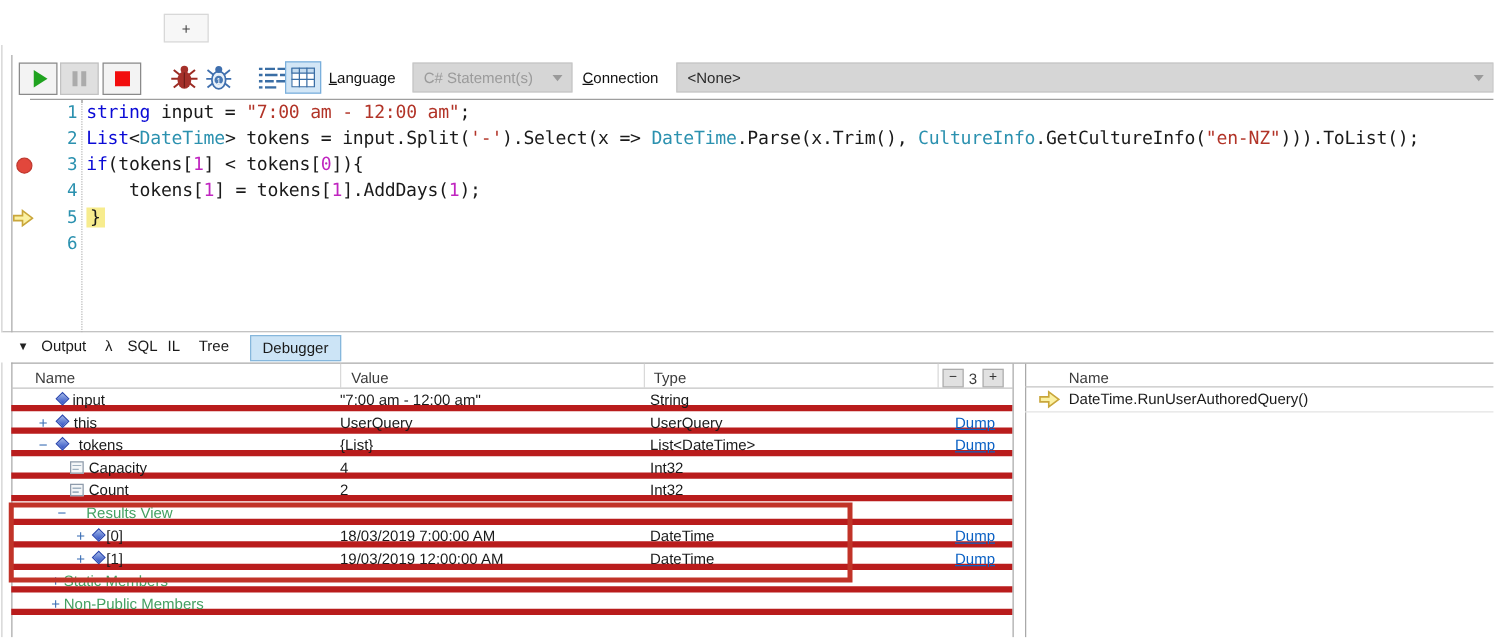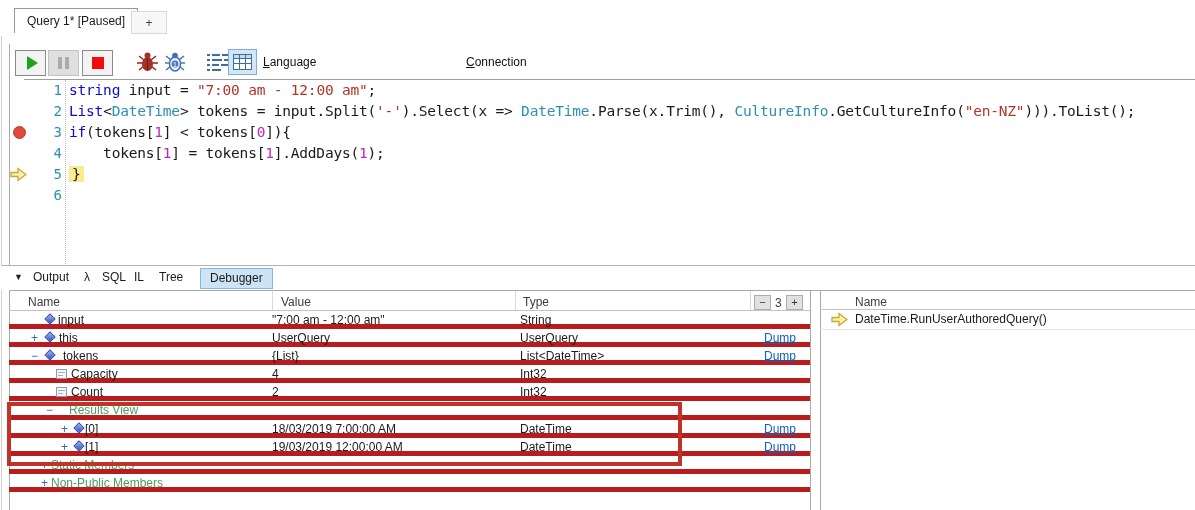--- a/index.html
+++ b/index.html
@@ -88,23 +88,20 @@
   .cs-hdr{position:absolute;left:35px;top:4px;color:#3c3c3c;}
   .cs-row{position:absolute;left:0;top:19px;width:100%;height:19px;border-bottom:1px solid #e3e3e3;}
   .cs-row .txt{position:absolute;left:35px;top:2px;color:#1a1a1a;}
   svg{display:block;}
 </style>
 </head>
 <body>
 
 <div class="app">
 
-  <div class="qtab">
-    <span>Query 1* [Paused]</span>
-  </div>
   <div class="plustab">
     <span>+</span>
   </div>
 
   <div class="tbtn" style="left:15px;">
     <span class="tri-green"></span>
   </div>
   <div class="tbtn disabled" style="left:48px;">
     <span class="pausebars">
         <i></i>
@@ -168,21 +165,29 @@
     <svg width="19" height="16" viewBox="0 0 19 16">
       <rect x="0.5" y="0.5" width="18" height="15" fill="#fff" stroke="#3a6ea5"></rect>
       <rect x="0.5" y="0.5" width="18" height="4" fill="#c5dcf0" stroke="#3a6ea5"></rect>
       <line x1="6.5" y1="0" x2="6.5" y2="16" stroke="#3a6ea5"></line>
       <line x1="12.5" y1="0" x2="12.5" y2="16" stroke="#3a6ea5"></line>
       <line x1="0" y1="9.5" x2="19" y2="9.5" stroke="#3a6ea5"></line>
     </svg>
   </div>
 
   <span class="tlabel mn" style="left:263px;"><u>L</u><span>anguage</span></span>
+  <div class="sel" style="left:330px;width:128px;color:#9b9b9b;">
+    <span>C# Statement(s)</span>
+    <span class="chev"></span>
+  </div>
   <span class="tlabel mn" style="left:466px;"><u>C</u><span>onnection</span></span>
+  <div class="sel" style="left:541px;width:654px;color:#2a2a2a;">
+    <span>&lt;None&gt;</span>
+    <span class="chev"></span>
+  </div>
 
   <div class="vline" style="left:1px;top:36px;height:474px;background:#cfcfcf;"></div>
   <div class="vline" style="left:9px;top:44px;height:466px;background:#a9a9a9;"></div>
   <div class="editor-top"></div>
 
   <div class="gutter-nums">
       <div class="ln-num">1</div>
       <div class="ln-num">2</div>
       <div class="ln-num">3</div>
       <div class="ln-num">4</div>

